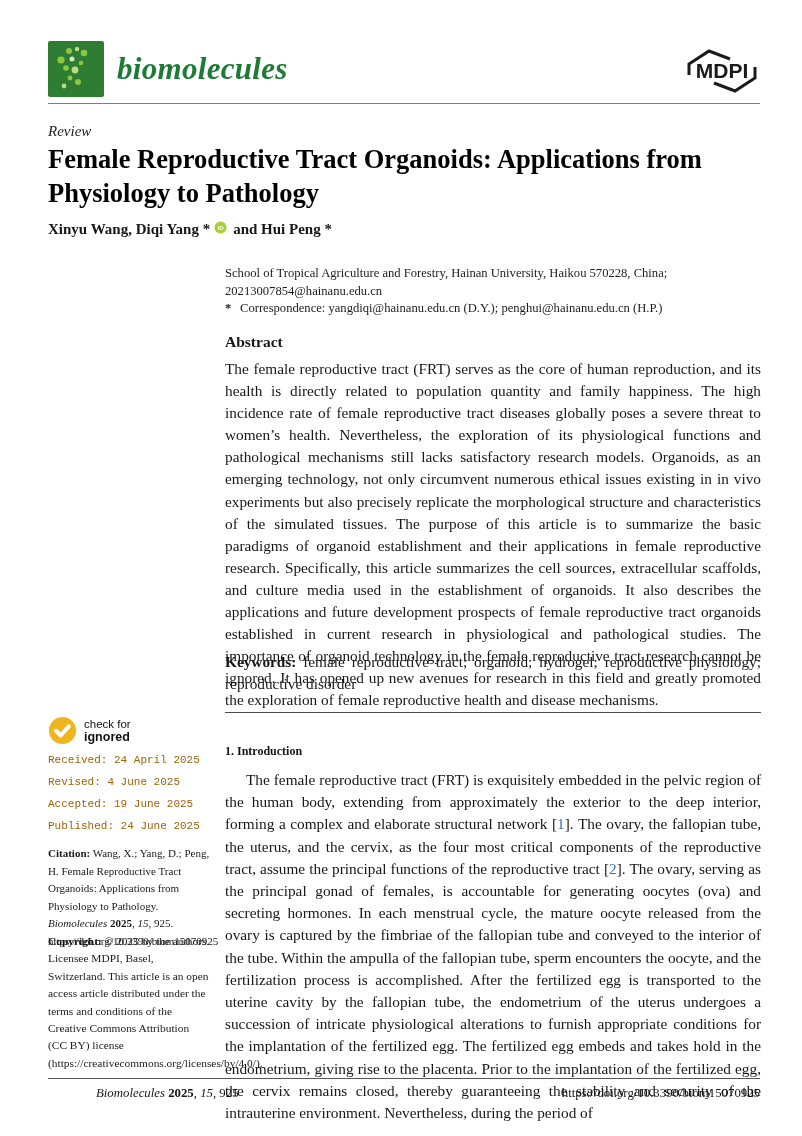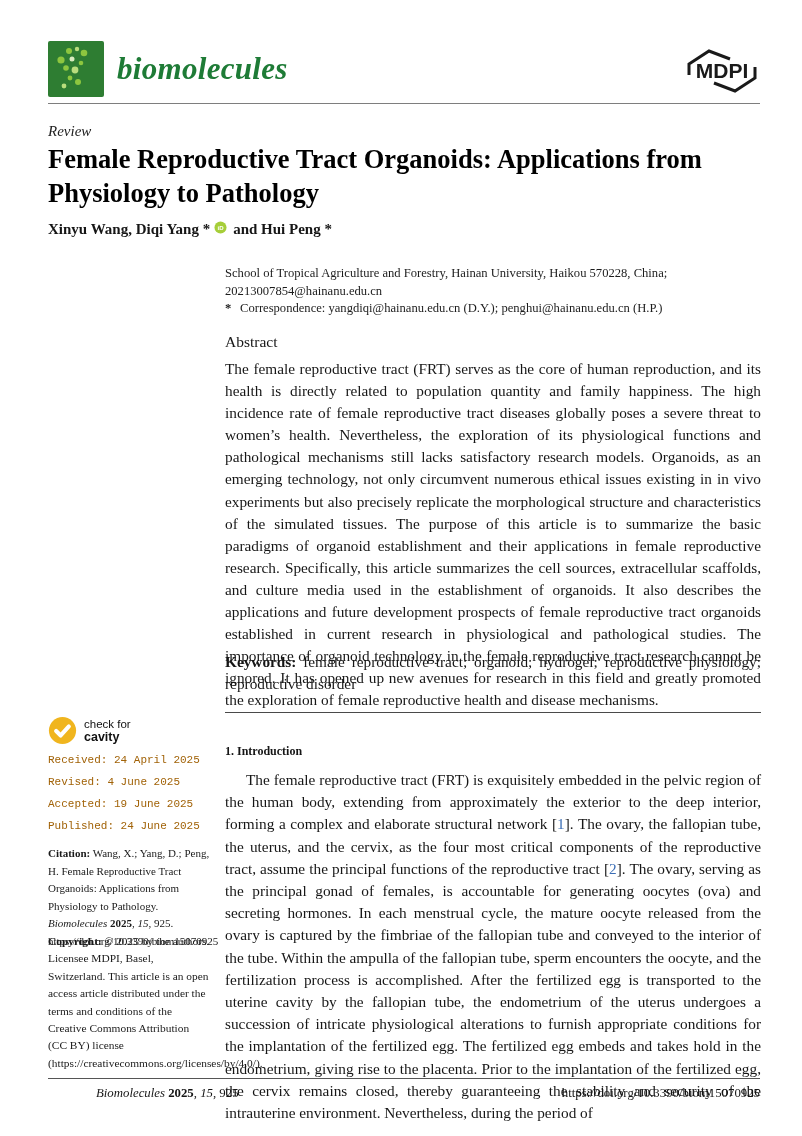--- a/index.html
+++ b/index.html
@@ -30,21 +30,21 @@
   }
   .authors{left:48px;top:221px;font-size:15px;font-weight:bold;display:flex;align-items:center;}
   .authors .orcid{margin-left:4px;margin-right:1px;display:inline-block;}
   .authors .a2{margin-left:5px;}
 
   
   .rcol{left:225px;width:536px;}
   .affil{top:265px;font-size:12.6px;line-height:17.5px;color:#1c1c1c;}
   .corr-row{display:flex;}
   .corr-marker{width:15px;font-weight:bold;}
-  .abstract-head{top:333px;font-size:15.5px;font-weight:normal;}
+  .abstract-head{top:333px;font-size:15.5px;font-weight:bold;}
   .abstract-body{top:358px;font-size:15.3px;line-height:22.1px;text-align:justify;}
   .keywords{top:651px;font-size:15.3px;line-height:22.1px;text-align:justify;}
   .keywords .kw-label{font-weight:bold;}
   .col-divider{left:225px;top:712px;width:536px;border-top:1px solid #4a4a4a;height:0;}
 
   .section-head{left:225px;top:744px;font-size:12px;font-weight:bold;}
   .intro{left:225px;top:769px;width:536px;font-size:15.3px;line-height:22.2px;text-align:justify;text-indent:21px;}
   .ref{color:#3a6db5;}
 
   
@@ -127,21 +127,21 @@
 
   <div class="abs col-divider"></div>
 
   <div class="abs badge">
     <svg width="29" height="29" viewBox="0 0 32 32">
       <circle cx="16" cy="16" r="15" fill="#f0b51e"></circle>
       <path d="M9 16.5 L14 21.5 L23 11.5" fill="none" stroke="#ffffff" stroke-width="4.5" stroke-linecap="round" stroke-linejoin="round"></path>
     </svg>
     <span class="badge-text">
       <span style="display:block">check for</span>
-      <span class="b2" style="display:block">cavity</span>
+      <span class="b2" style="display:block">ignored</span>
     </span>
   </div>
 
   <div class="abs dates">
     <div>Received: 24 April 2025</div>
     <div>Revised: 4 June 2025</div>
     <div>Accepted: 19 June 2025</div>
     <div>Published: 24 June 2025</div>
   </div>
 

